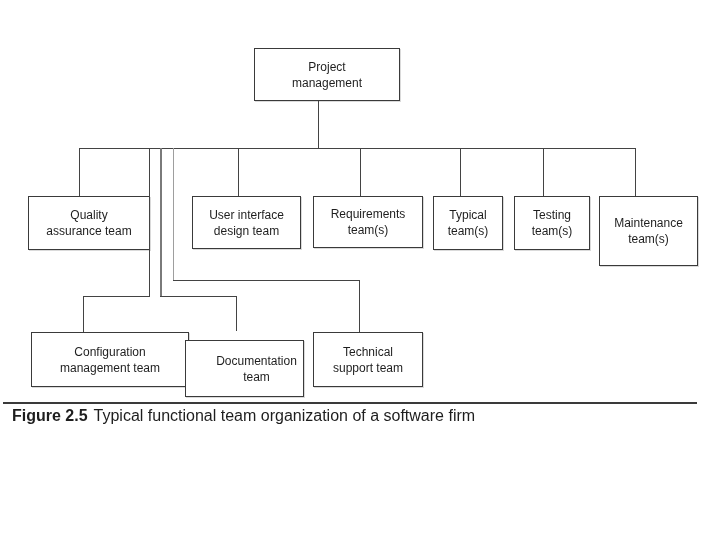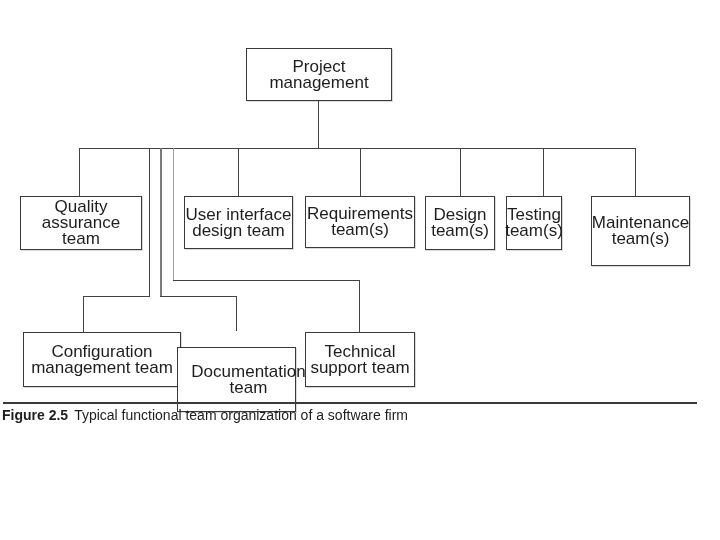--- a/index.html
+++ b/index.html
@@ -18,39 +18,40 @@
   .node {
     position: absolute;
     box-sizing: border-box;
     border: 1.4px solid #3a3a3a;
     background: #ffffff;
     display: flex;
     align-items: center;
     justify-content: center;
     text-align: center;
     white-space: pre-line;
-    font-size: 17px;
+    font-size: 12px;
     line-height: 16px;
     color: #1e1e1e;
     box-shadow: 1px 1px 0 rgba(150,150,150,0.35);
+    margin-left: 8px;
   }
   .line {
     position: absolute;
     background: #434343;
   }
   
   #n-root  { left:246px; top:48px;  width:146px; height:53px; }
   #n-qa    { left:20px;  top:196px; width:122px; height:54px; }
   #n-ui    { left:184px; top:196px; width:109px; height:53px; }
   #n-req   { left:305px; top:196px; width:110px; height:52px;text-align:center; }
   #n-des   { left:425px; top:196px; width:70px;  height:54px; }
-  #n-test  { left:506px; top:196px; width:56px;  height:54px; }
+  #n-test  { left:506px; top:196px; width:76px;  height:54px; }
   #n-maint { left:591px; top:196px; width:99px;  height:70px; }
   #n-conf  { left:23px;  top:332px; width:158px; height:55px; }
-  #n-doc   { left:177px; top:347px; width:119px; height:65px;padding-left:24px; }
+  #n-doc   { left:177px; top:340px; width:119px; height:57px;padding-left:24px; }
   #n-tech  { left:305px; top:332px; width:110px; height:55px; }
   
   #l-trunk      { left:318px; top:101px; width:1.4px; height:47px; }
   #l-bus        { left:79px;  top:148px; width:557px; height:1.4px; }
   #l-drop-qa    { left:79px;  top:148px; width:1.4px; height:48px; }
   #l-drop-ui    { left:238px; top:148px; width:1.4px; height:48px; }
   #l-drop-req   { left:360px; top:148px; width:1.4px; height:48px; }
   #l-drop-des   { left:460px; top:148px; width:1.4px; height:48px; }
   #l-drop-test  { left:543px; top:148px; width:1.4px; height:48px; }
   #l-drop-maint { left:635px; top:148px; width:1.4px; height:48px; }
@@ -68,42 +69,42 @@
   #l-c-v2 { left:359px; top:280px; width:1.4px; height:52px; }
   
   .caption-rule {
     position: absolute;
     left: 3px; top: 402px;
     width: 694px; height: 1.5px;
     background: #3a3a3a;
   }
   .caption {
     position: absolute;
-    left: 2px; top: 407px;
-    font-size: 14px;
+    left: 12px; top: 407px;
+    font-size: 16px;
     color: #1e1e1e;
     white-space: nowrap;
   }
   .caption .fig-label { font-weight: bold; margin-right: 6px; }
 </style>
 </head>
 <body>
 
 <div class="canvas">
 
   <div class="node" id="n-root">Project
 management</div>
 
   <div class="node" id="n-qa">Quality
 assurance team</div>
   <div class="node" id="n-ui">User interface
 design team</div>
   <div class="node" id="n-req">Requirements
 team(s)</div>
-  <div class="node" id="n-des">Design
+  <div class="node" id="n-des">Typical
 team(s)</div>
   <div class="node" id="n-test">Testing
 team(s)</div>
   <div class="node" id="n-maint">Maintenance
 team(s)</div>
 
   <div class="node" id="n-conf">Configuration
 management team</div>
   <div class="node" id="n-doc">Documentation
 team</div>

